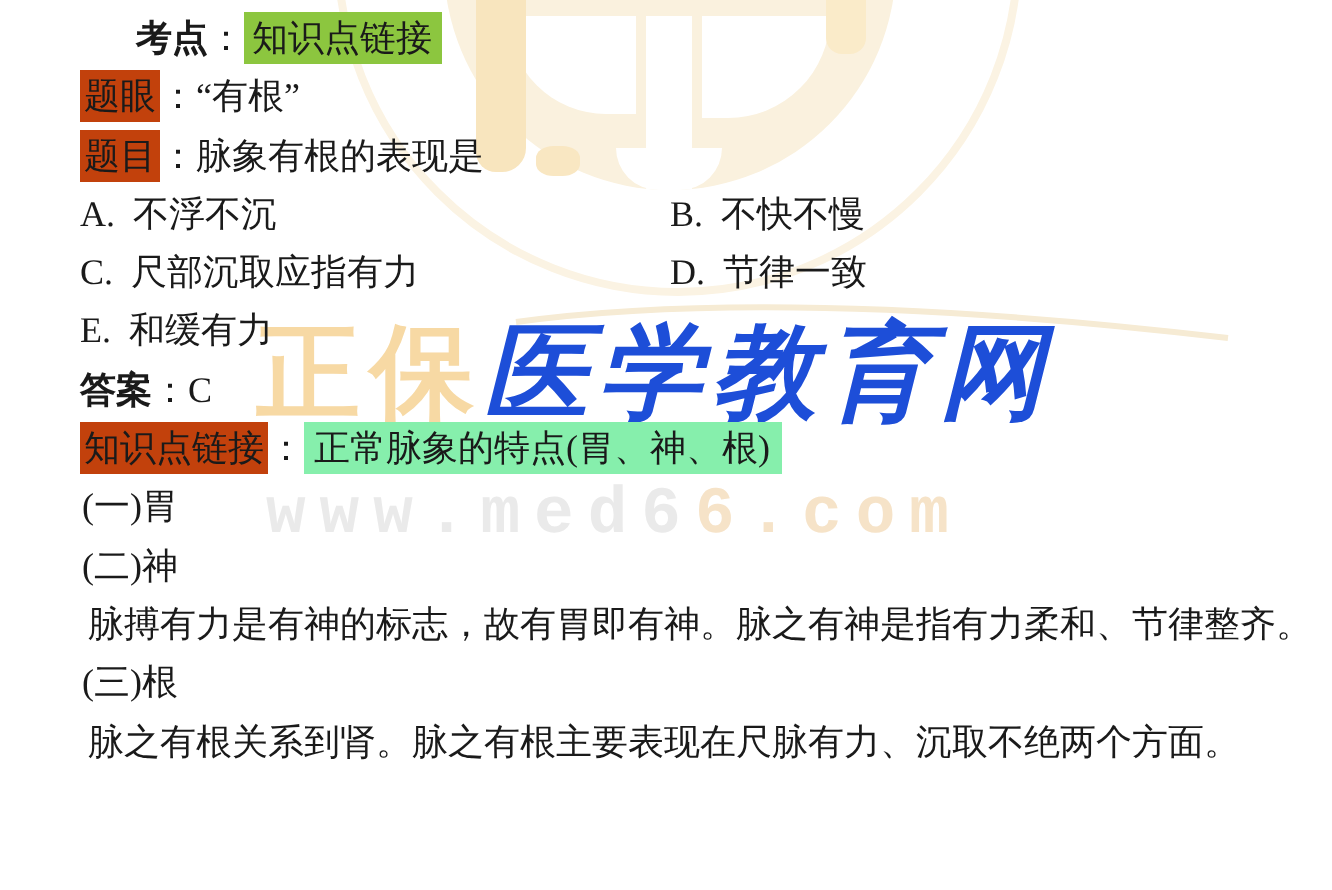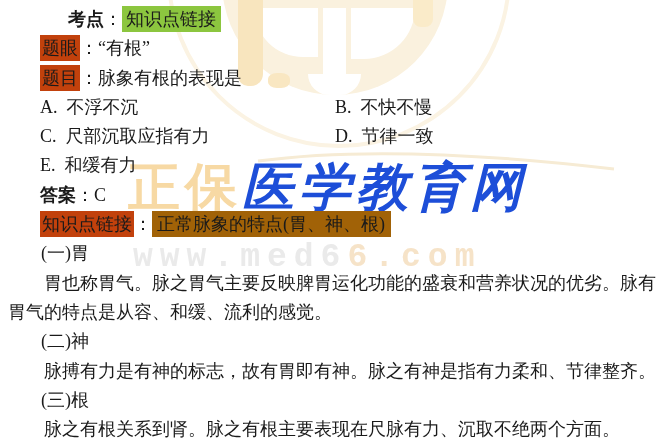--- a/index.html
+++ b/index.html
@@ -90,21 +90,21 @@
     padding:5px 8px 0 8px;
     font-size:18px; line-height:29.3px;
     color:#1A1A1A;
   }
   .row { white-space:nowrap; }
   .ind  { padding-left:32px; }
   .ind-title { padding-left:60px; }
   .b { font-weight:bold; }
   .hl-green { background:#8CC63F; padding:3px 5px 3px 4px; }
   .hl-yellow { background:#c2410c; padding:3px 2px; }
-  .hl-blue { background:#a16207; padding:3px 6px 3px 5px; }
+  .hl-blue { background:#86efac; padding:3px 6px 3px 5px; }
   .opt-row { position:relative; }
   .opt-letter { margin-right:9px; }
   .opt-col2 { position:absolute; left:327px; top:0; white-space:nowrap; }
   .sec-head { padding-left:33px; white-space:nowrap; }
   .para { margin:0; text-indent:2em; }
 </style>
 </head>
 <body>
 
 <div class="canvas">
@@ -139,21 +139,20 @@
 
     <div class="row ind opt-row"><span><span class="opt-letter">C.</span><span>尺部沉取应指有力</span></span><span class="opt-col2"><span class="opt-letter">D.</span><span>节律一致</span></span></div>
 
     <div class="row ind opt-row"><span><span class="opt-letter">E.</span><span>和缓有力</span></span></div>
 
     <div class="row ind"><span class="b">答案</span><span>：</span><span>C</span></div>
 
     <div class="row ind"><span class="hl-yellow">知识点链接</span><span>：</span><span class="hl-blue">正常脉象的特点(胃、神、根)</span></div>
 
     <div class="row sec-head">(一)胃</div>
-    <p class="para">胃也称胃气。脉之胃气主要反映脾胃运化功能的盛衰和营养状况的优劣。脉有胃气的特点是从容、和缓、流利的感觉。</p>
 
     <div class="row sec-head">(二)神</div>
     <p class="para">脉搏有力是有神的标志，故有胃即有神。脉之有神是指有力柔和、节律整齐。</p>
 
     <div class="row sec-head">(三)根</div>
     <p class="para">脉之有根关系到肾。脉之有根主要表现在尺脉有力、沉取不绝两个方面。</p>
 
   </div>
 </div>
 

